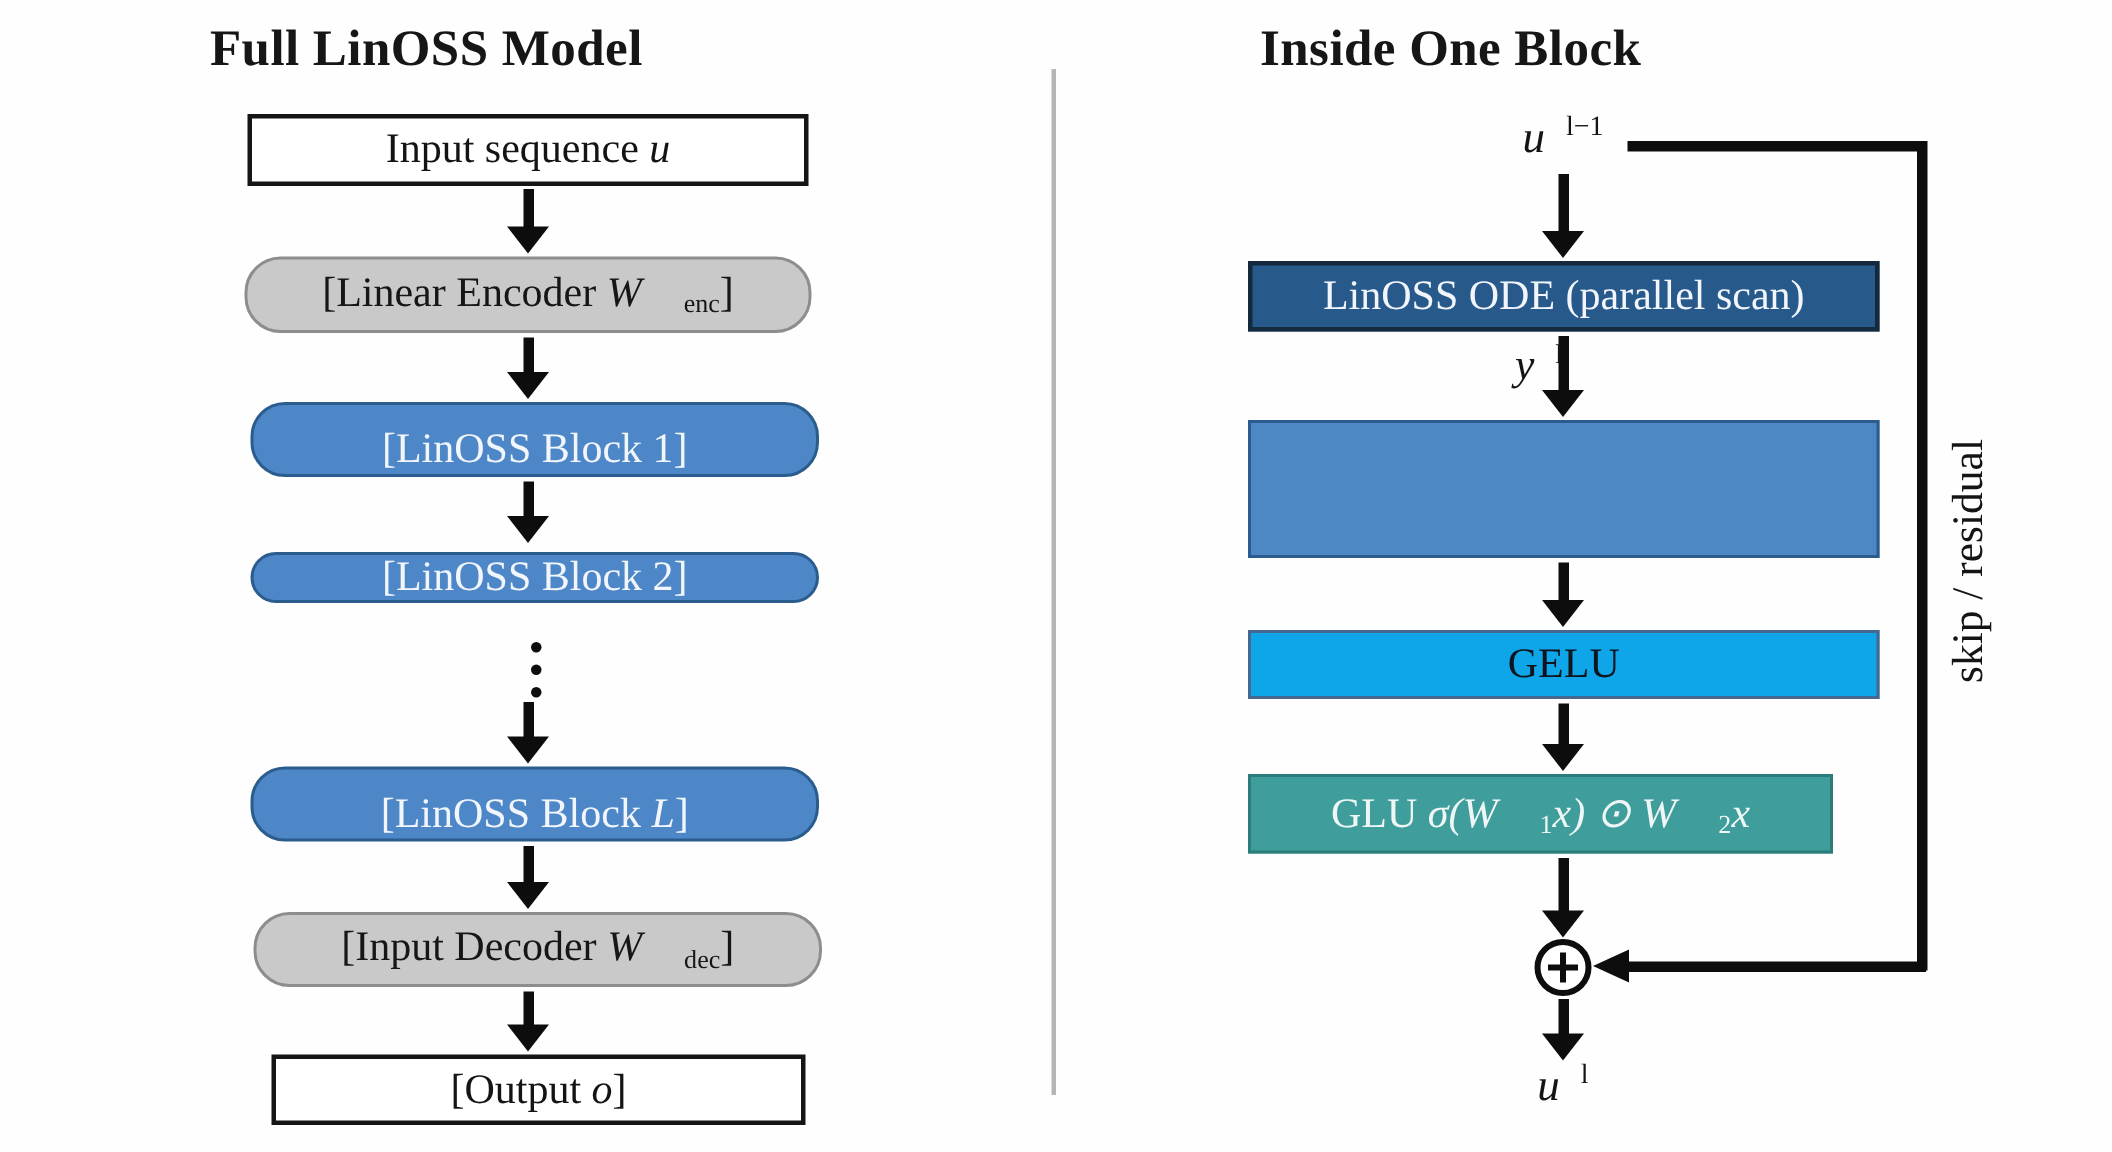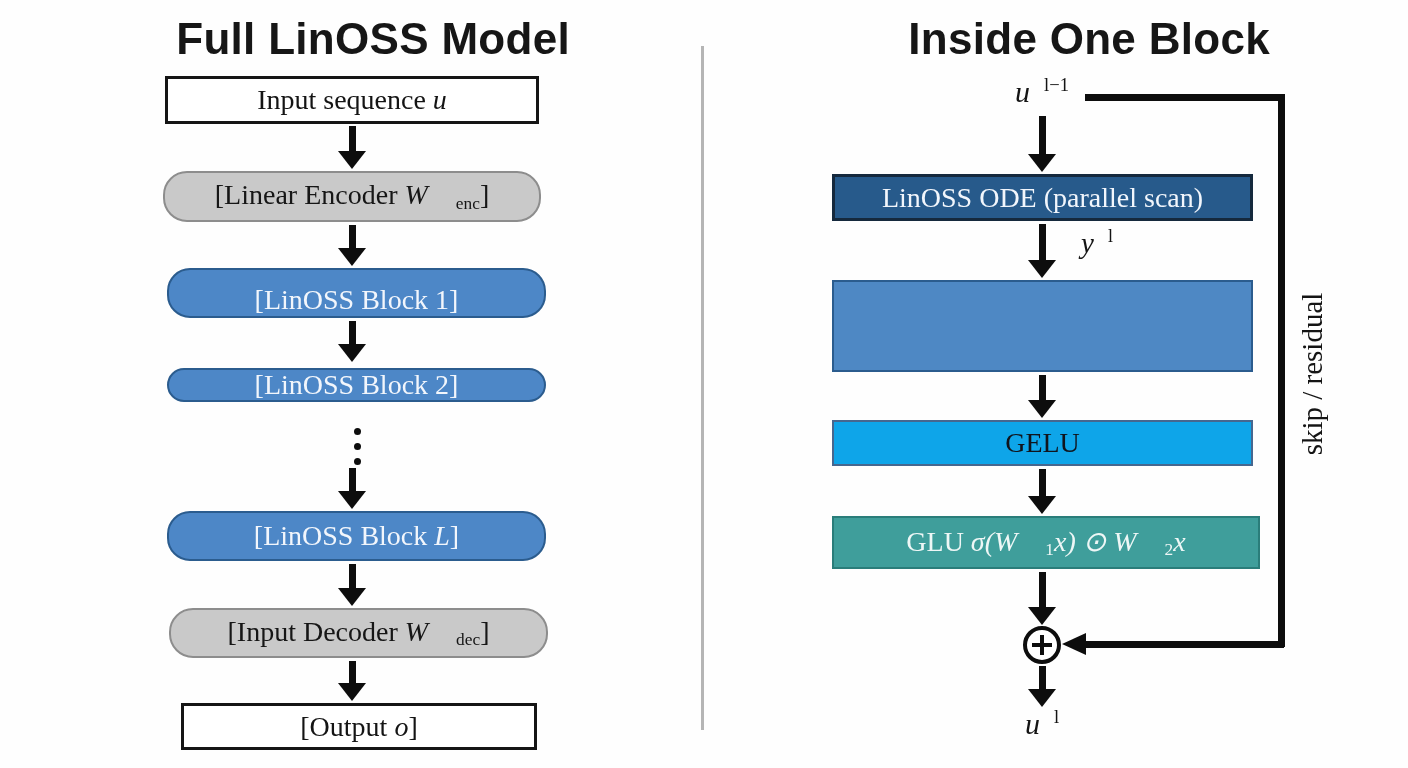--- a/index.html
+++ b/index.html
@@ -1,22 +1,22 @@
 <!DOCTYPE html>
 <html><head>
 <meta charset="utf-8">
 <style>
   html,body{margin:0;padding:0;background:#ffffff;}
   .canvas{
     position:relative;width:1408px;height:768px;background:#fefefe;
     font-family:"Liberation Serif",serif;color:#141414;overflow:hidden;
   }
   .title{
-    position:absolute;font-family:Liberation Sans, sans-serif;
-    font-size:44px;font-weight:600;color:#161616;text-align:right;
+    position:absolute;font-family:Liberation Serif, serif;
+    font-size:34px;font-weight:600;color:#161616;text-align:left;
     letter-spacing:.3px;white-space:nowrap;
   }
   .node{
     position:absolute;display:flex;align-items:center;justify-content:center;
     font-size:28px;box-sizing:border-box;text-align:center;white-space:nowrap;
   }
   .box-white{background:#ffffff;border:3.5px solid #151515;color:#141414;}
   .pill-gray{background:#c9c9c9;border:2.5px solid #8d8d8d;border-radius:24px;color:#161616;}
   .pill-blue{background:#4d87c7;border:2.5px solid #2b5c8e;border-radius:23px;color:#f2f6fc;}
   .rect-navy{background:#275a8b;border:3px solid #15293d;color:#f2f6fc;}
@@ -89,21 +89,21 @@
       <div class="dot" style="left:354px;top:428px;"></div>
       <div class="dot" style="left:354px;top:443px;"></div>
       <div class="dot" style="left:354px;top:458px;"></div>
     </div>
 
     <div class="arrow-v" style="left:338px;top:468px;height:41px;">
       <div class="shaft"></div>
         <div class="head"></div>
     </div>
 
-    <div class="node pill-blue" style="left:167px;top:511px;width:379px;height:50px;">
+    <div class="node pill-blue" style="left:167px;top:511px;width:379px;height:50px;align-items:flex-end;">
       <span><span>[LinOSS Block </span><i>L</i><span>]</span></span>
     </div>
 
     <div class="arrow-v" style="left:338px;top:564px;height:42px;">
       <div class="shaft"></div>
         <div class="head"></div>
     </div>
 
     <div class="node pill-gray" style="left:169px;top:608px;width:379px;height:50px;">
       <span><span>[Input Decoder </span><i>W</i><span class="sub">dec</span><span>]</span></span>
@@ -142,42 +142,42 @@
     </div>
 
     <div class="node rect-navy" style="left:832px;top:174px;width:421px;height:47px;">
       <span>LinOSS ODE (parallel scan)</span>
     </div>
 
     <div class="arrow-v" style="left:1028px;top:224px;height:54px;">
       <div class="shaft"></div>
         <div class="head"></div>
     </div>
-    <div class="mathlabel" style="left:1081px;top:226px;font-size:29px;">
+    <div class="mathlabel" style="left:1010px;top:226px;font-size:29px;">
       <i>y</i><span class="sup">l</span>
     </div>
 
     <div class="node rect-blue" style="left:832px;top:280px;width:421px;height:92px;flex-direction:column;">
     </div>
 
     <div class="arrow-v" style="left:1028px;top:375px;height:43px;">
       <div class="shaft"></div>
         <div class="head"></div>
     </div>
 
     <div class="node rect-lightblue" style="left:832px;top:420px;width:421px;height:46px;">
       <span>GELU</span>
     </div>
 
     <div class="arrow-v" style="left:1028px;top:469px;height:45px;">
       <div class="shaft"></div>
         <div class="head"></div>
     </div>
 
-    <div class="node rect-teal" style="left:832px;top:516px;width:428px;height:53px;">
+    <div class="node rect-teal" style="left:832px;top:516px;width:390px;height:53px;">
       <span><span>GLU </span><i>σ(W</i><span class="sub">1</span><i>x) ⊙ W</i><span class="sub">2</span><i>x</i></span>
     </div>
 
     <div class="arrow-v" style="left:1028px;top:572px;height:53px;">
       <div class="shaft"></div>
         <div class="head"></div>
     </div>
 
     <div class="plus-circle" style="left:1023px;top:626px;">
       <div class="ph"></div>

